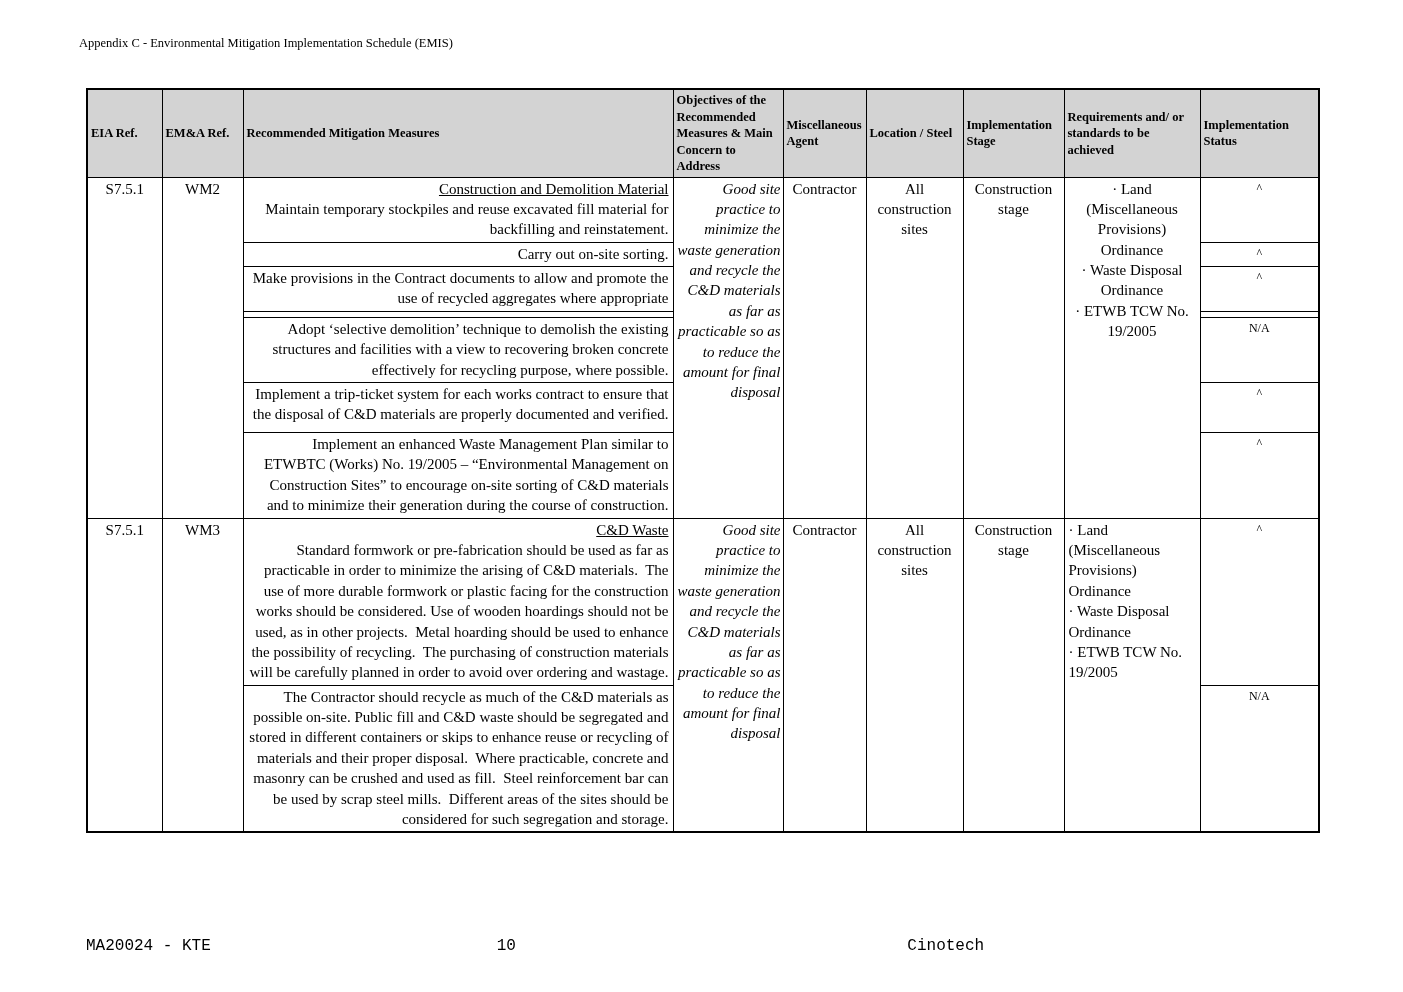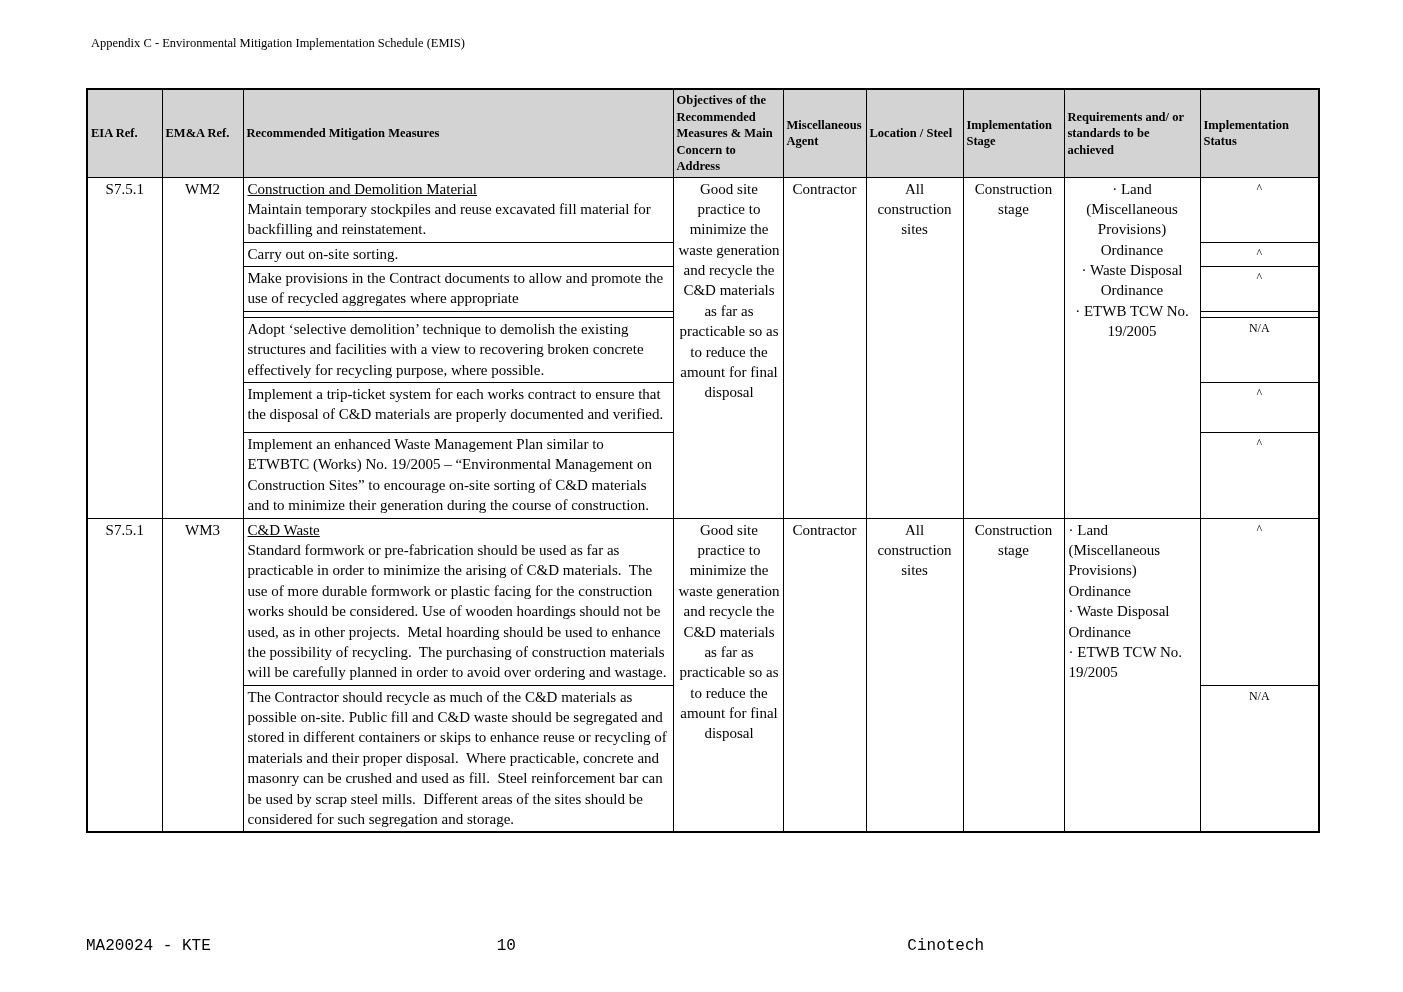--- a/index.html
+++ b/index.html
@@ -2,44 +2,44 @@
 <html><head>
 <meta charset="utf-8">
 <title>Appendix C - EMIS</title>
 <style>
   html,body { margin:0; padding:0; background:#ffffff; }
   .page {
     position:relative; width:1403px; height:992px; background:#ffffff;
     font-family:"Liberation Serif","DejaVu Serif",serif; color:#000;
     overflow:hidden;
   }
-  .doc-title { position:absolute; left:91px; top:36px; font-size:12.5px; }
+  .doc-title { position:absolute; left:79px; top:36px; font-size:12.5px; }
 
   table.emis {
     position:absolute; left:86px; top:88px; width:1232px;
     border-collapse:collapse; table-layout:fixed;
     border:2px solid #000;
   }
   .emis th, .emis td { border:1px solid #000; }
   .emis th {
     background:#d3d3d3; font-weight:bold; font-size:12.5px;
     text-align:left; vertical-align:middle; padding:2px 3px; line-height:1.32;
   }
   .emis thead tr { height:84px; }
   th.th-break { overflow-wrap:anywhere; hyphens:none; }
   .emis td {
     font-size:15px; vertical-align:top; padding:1px 4px 2px 4px; line-height:1.36;
     background:#ffffff;
   }
   td.center-col { text-align:center; }
-  td.measure { text-align:left; }
+  td.measure { text-align:right; }
   .m-head { text-decoration:underline; }
   .m-head:empty { display:none; }
   .m-text { white-space:pre-wrap; }
-  td.objectives { text-align:center; padding-right:2px; }
+  td.objectives { text-align:right; padding-right:2px;font-style:italic; }
   td.req { white-space:pre-line; }
   td.req-center { text-align:center; }
   td.req-left { text-align:left; }
   td.status-cell { text-align:center; font-size:12px; padding-top:2px; }
   tr.mr-1 { height:63px; }
   tr.mr-2 { height:23px; }
   tr.mr-3 { height:44px; }
   tr.gap-row { height:6px; }
   tr.gap-row td { padding:0; }
   tr.mr-4 { height:55px; }

